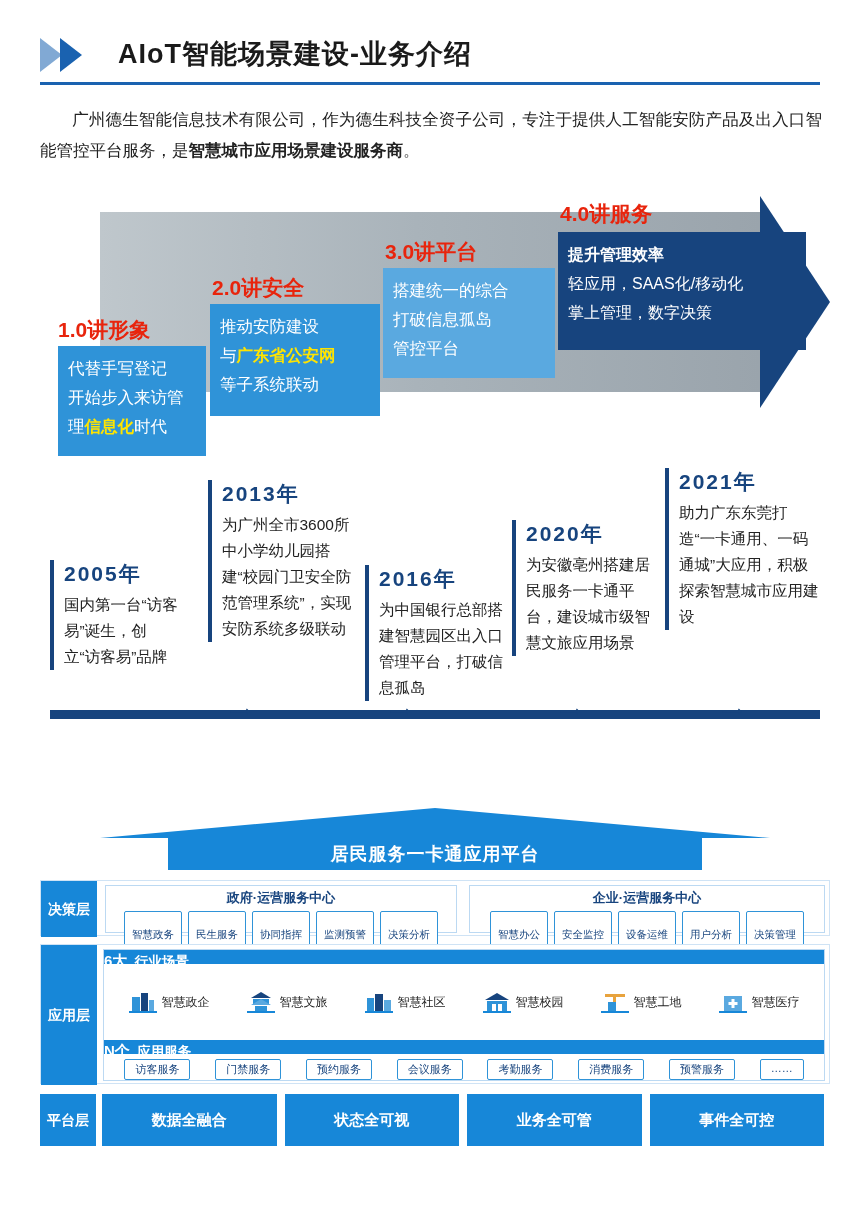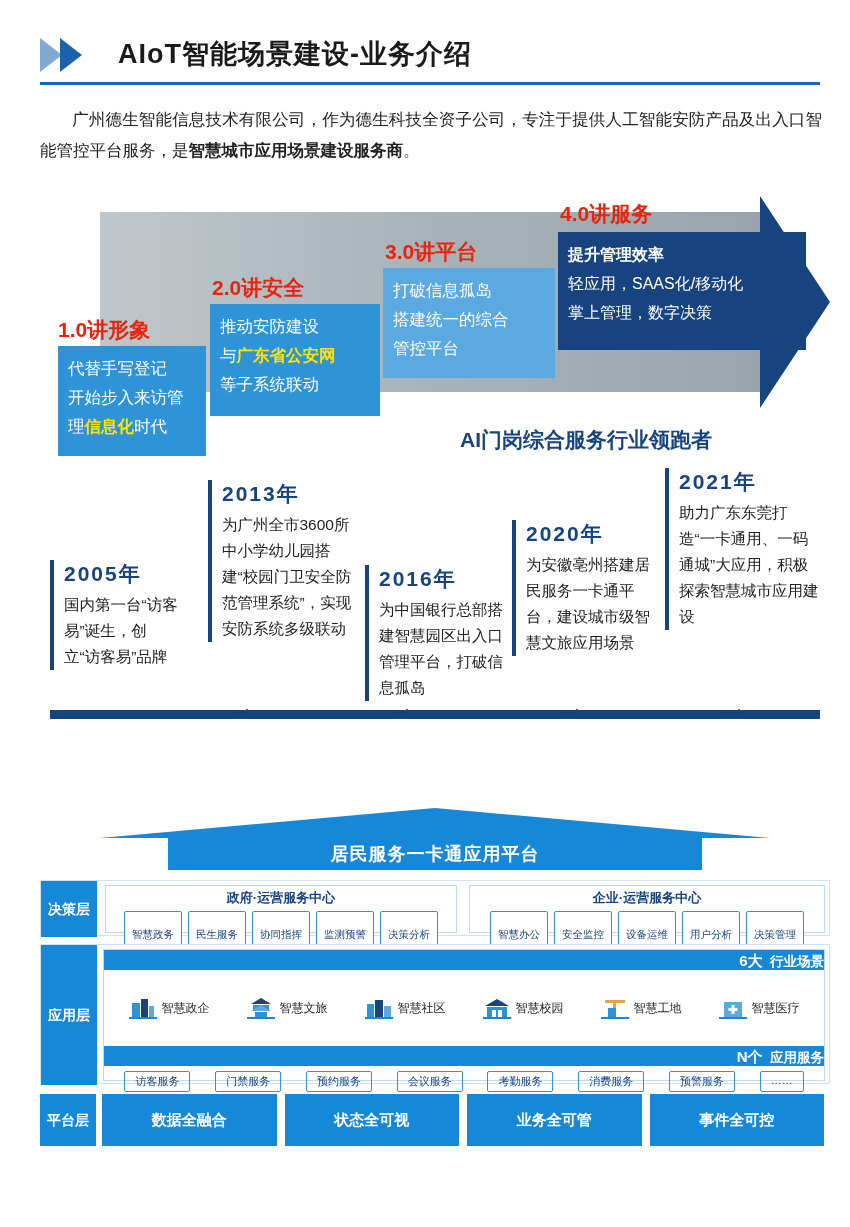--- a/index.html
+++ b/index.html
@@ -92,22 +92,22 @@
   .dec-col .ttl{font-size:13px;font-weight:bold;color:#17447e;text-align:center;margin-top:3px;}
   .chiprow{display:flex;justify-content:center;gap:6px;margin-top:4px;}
   .chip{border:1px solid #2f93d8;color:#17447e;font-size:10.5px;padding:16px 7px;border-radius:2px;
     background:#fff;white-space:nowrap;}
 
   
   .l-app{top:136px;height:140px;border:1px solid #cfe3f5;background:#fff;}
   .l-app .tag{height:140px;}
   .app-inner{position:absolute;left:62px;top:4px;width:722px;height:132px;
     border:1px solid #bcd9f2;box-sizing:border-box;}
-  .band{background:#1787d8;color:#fff;font-size:13.5px;font-weight:bold;text-align:right;
-    line-height:22px;height:20px;}
+  .band{background:#1787d8;color:#fff;font-size:13.5px;font-weight:bold;text-align:left;
+    line-height:22px;height:14px;}
   .band .big{font-size:15px;}
   .scenes{display:flex;justify-content:space-around;align-items:center;height:58px;padding:9px 6px;}
   .scene{display:flex;align-items:center;gap:5px;font-size:12px;color:#222;}
   .scene .ico{width:28px;height:24px;display:block;}
   .svcrow{display:flex;justify-content:space-around;padding:5px 8px 0 8px;}
   .svc{border:1px solid #2f93d8;color:#17447e;font-size:11px;padding:2px 10px;border-radius:2px;
     white-space:nowrap;}
 
   
   .l-plat{top:286px;height:52px;padding-left:40px;}
@@ -149,33 +149,32 @@
 
     <div class="st-label lbl2">2.0讲安全</div>
     <div class="st-box st2">
       <div>推动安防建设</div>
       <div><span>与</span><span class="hl">广东省公安网</span></div>
       <div>等子系统联动</div>
     </div>
 
     <div class="st-label lbl3">3.0讲平台</div>
     <div class="st-box st3">
+      <div>搭建统一的综合</div>
       <div>打破信息孤岛</div>
-      <div>搭建统一的综合</div>
       <div>管控平台</div>
     </div>
 
     <div class="st-label lbl4">4.0讲服务</div>
     <div class="st-box st4">
       <div class="hd">提升管理效率</div>
       <div>轻应用，SAAS化/移动化</div>
       <div>掌上管理，数字决策</div>
     </div>
 
-    <div class="leader">AI门岗综合服务行业领跑者</div>
   </div>
 
   <div class="timeline">
     <div class="tl-item" style="left:10px;top:90px;width:128px;">
       <div class="tl-year">2005年</div>
       <div class="tl-text">国内第一台“访客易”诞生，创立“访客易”品牌</div>
     </div>
     <div class="tl-item" style="left:168px;top:10px;width:152px;">
       <div class="tl-year">2013年</div>
       <div class="tl-text">为广州全市3600所中小学幼儿园搭建“校园门卫安全防范管理系统”，实现安防系统多级联动</div>

